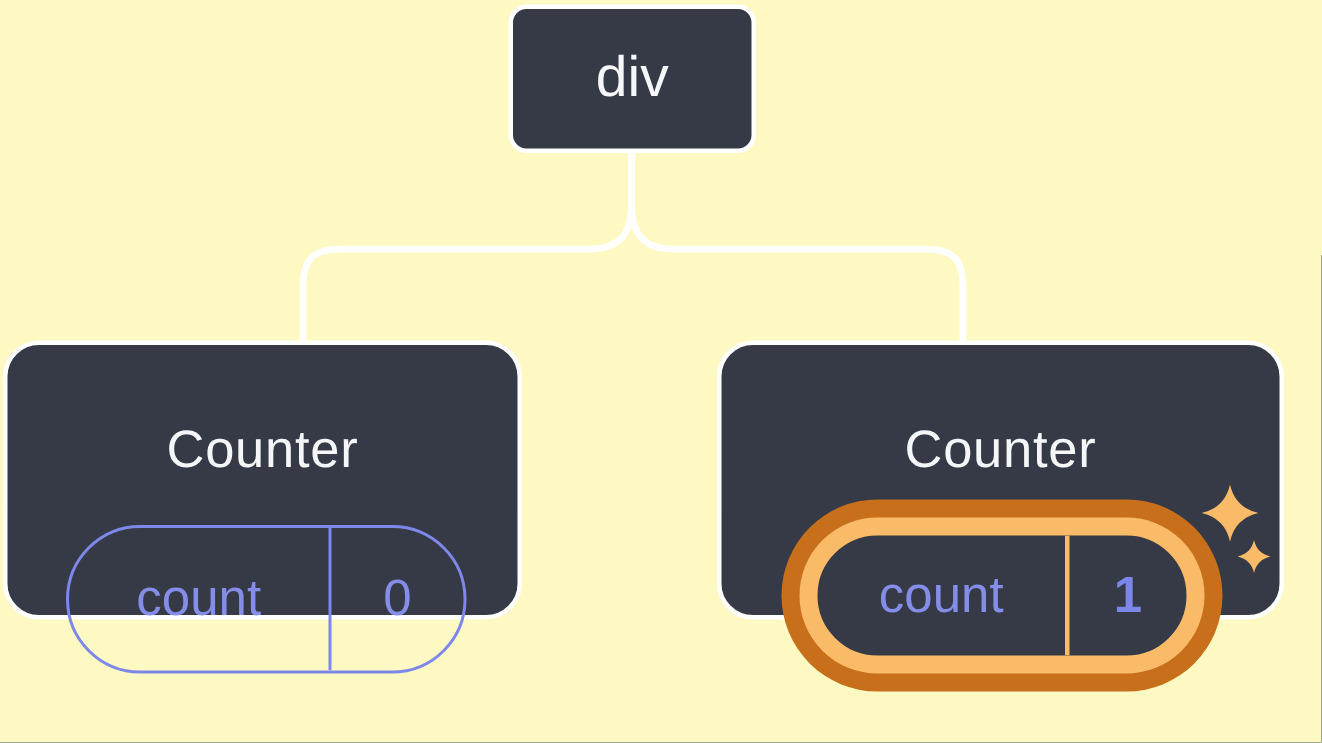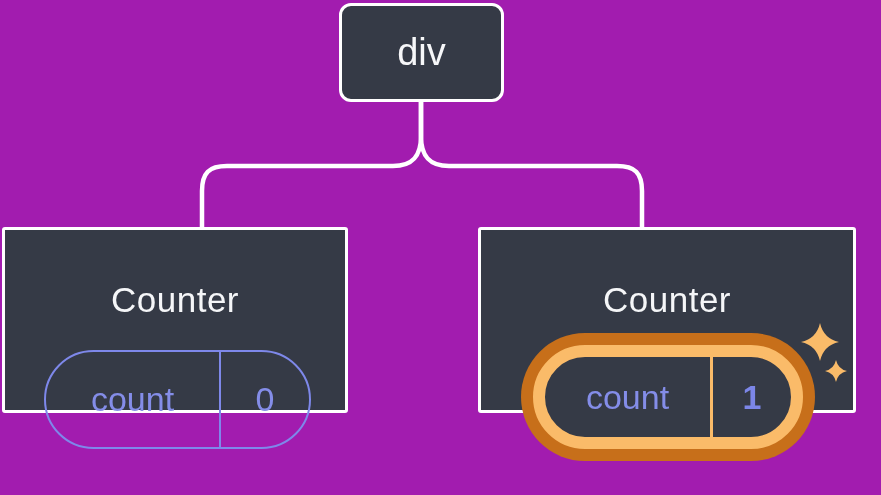--- a/index.html
+++ b/index.html
@@ -3,21 +3,21 @@
 <meta charset="utf-8">
 <style>
   * { margin: 0; padding: 0; box-sizing: border-box; }
   html, body { background: #4D656F; }
   body { font-family: "Liberation Sans", "DejaVu Sans", sans-serif; }
 
   .stage {
     position: relative;
     width: 881px;
     height: 495px;
-    background: #a21caf;
+    background: #fef9c3;
     overflow: hidden;
   }
 
   .connector {
     position: absolute;
     left: 0; top: 0;
     width: 881px; height: 495px;
     pointer-events: none;
   }
 
@@ -34,21 +34,21 @@
     color: #F6F7F9;
     font-size: 38px;
   }
 
   .component-card {
     position: absolute;
     top: 227px;
     height: 186px;
     background: #353A46;
     border: 3.5px solid #FFFFFF;
-    border-radius: 3px;
+    border-radius: 24px;
   }
   .card-left  { left: 2px;   width: 346px; }
   .card-right { left: 478px; width: 378px; }
 
   .component-title {
     position: absolute;
     left: 0; right: 0;
     top: 50px;
     text-align: center;
     color: #F5F6F8;

